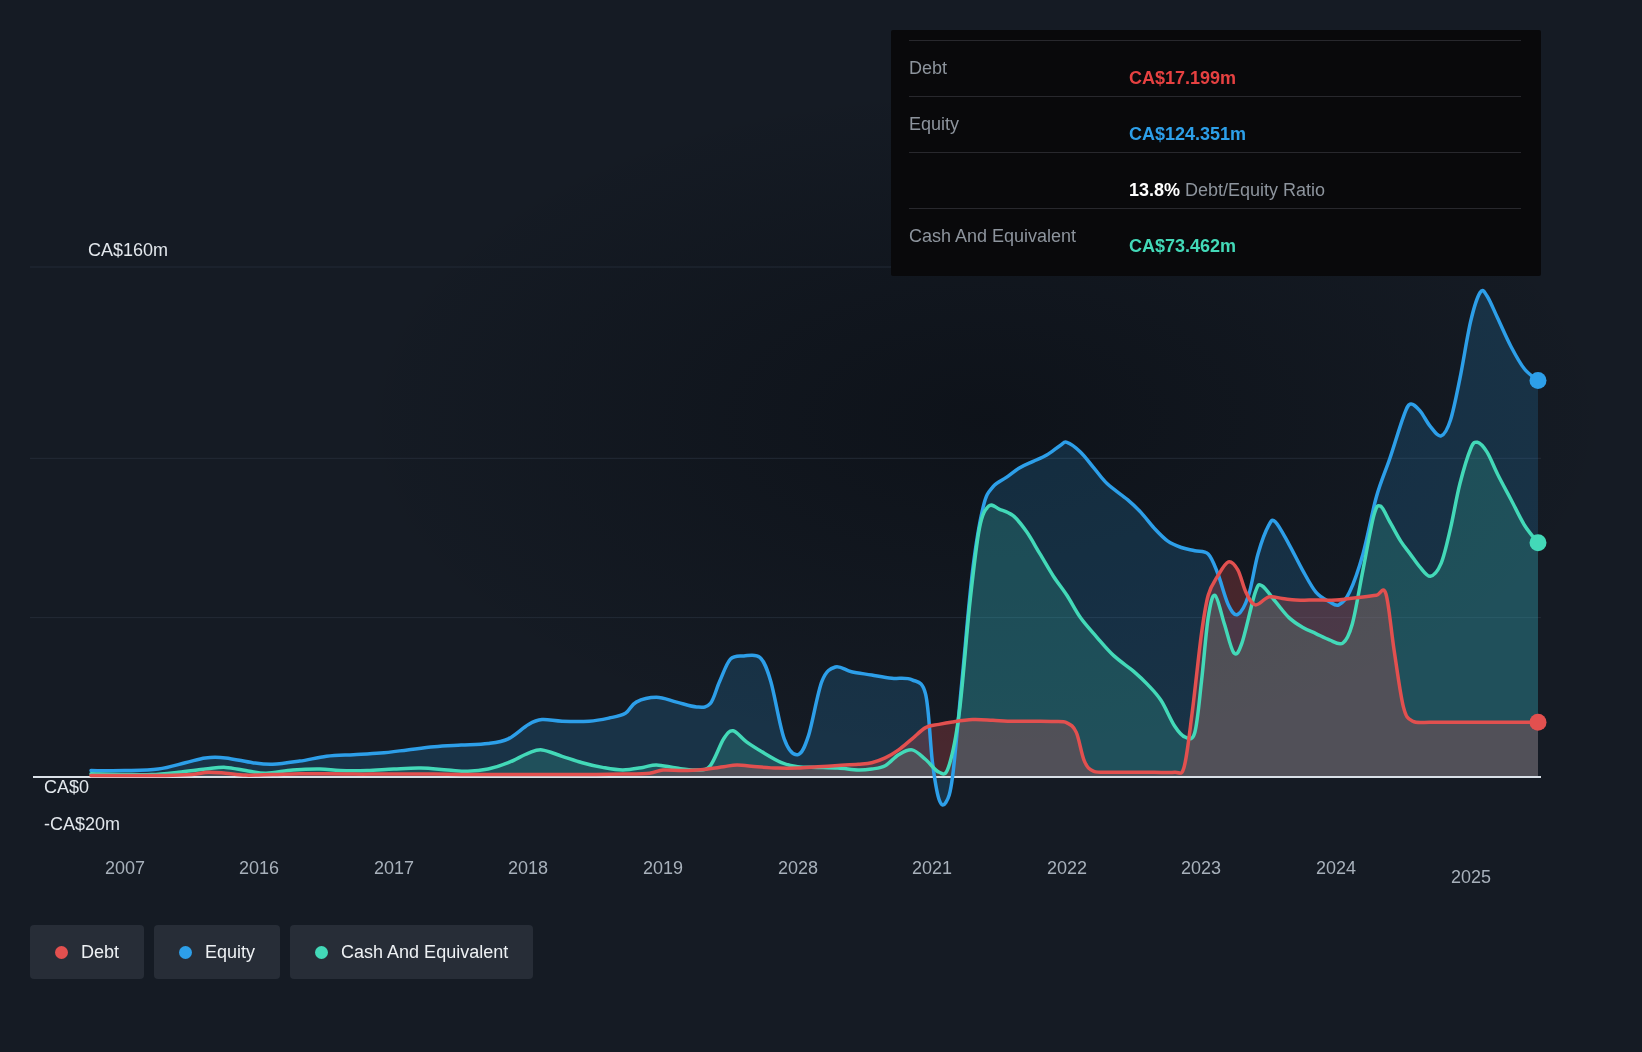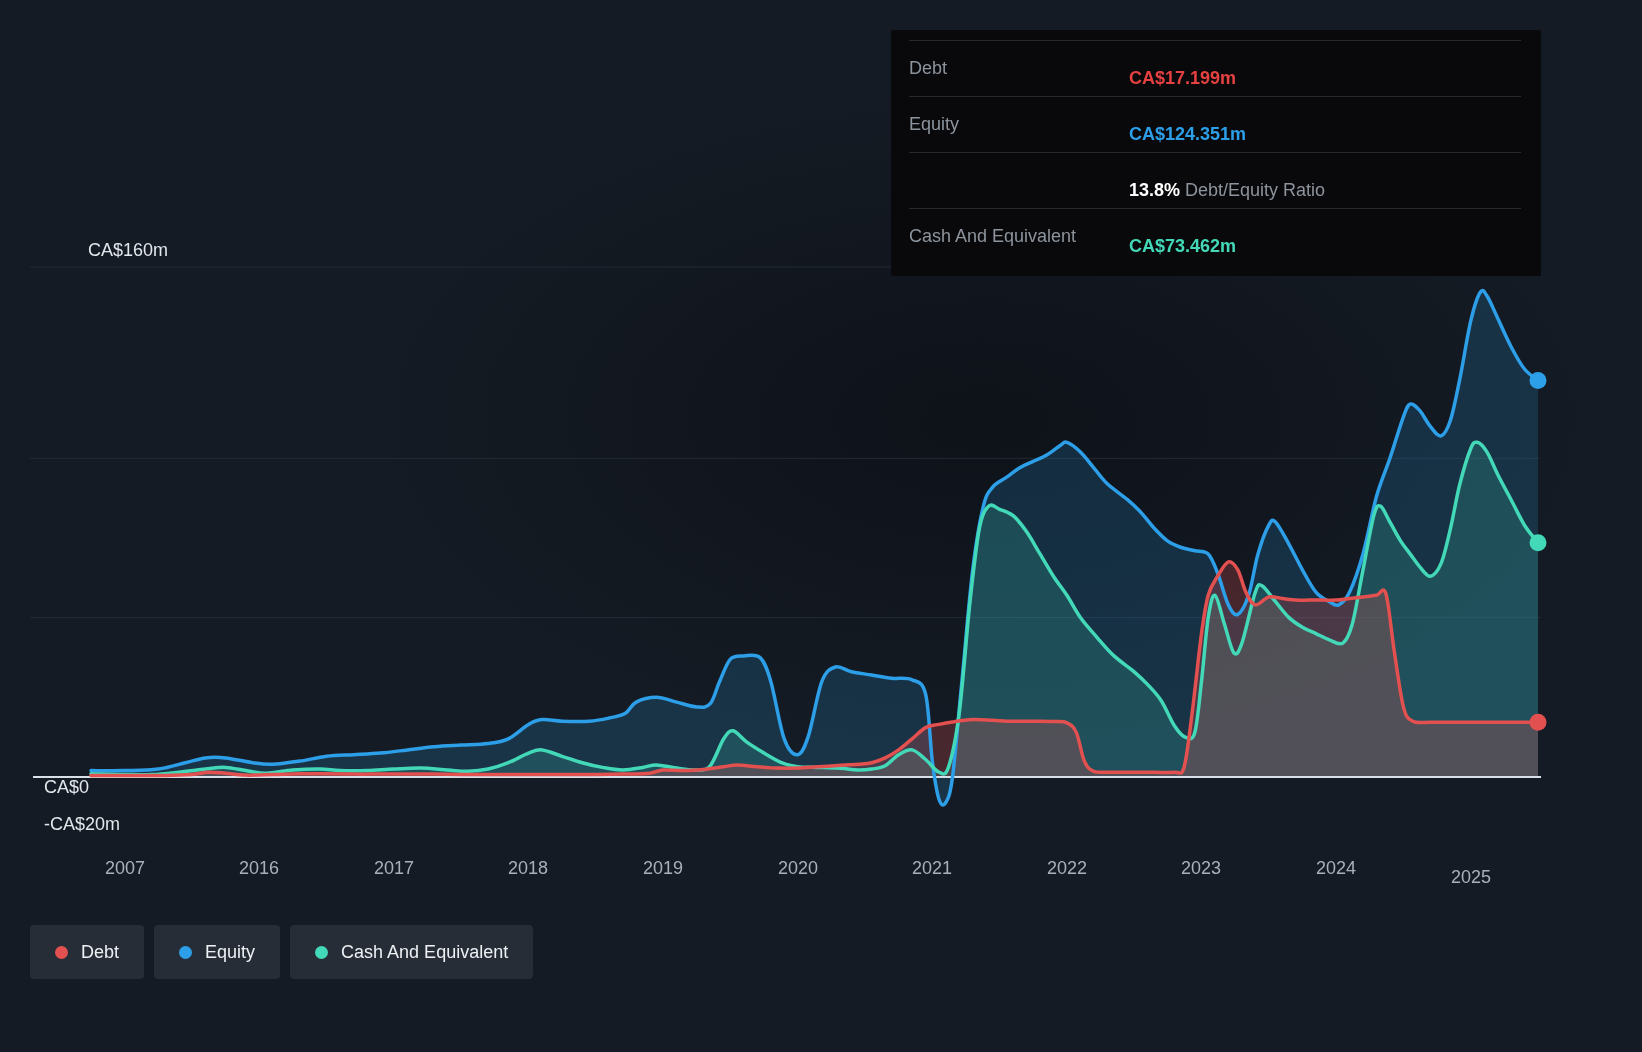--- a/index.html
+++ b/index.html
@@ -93,21 +93,21 @@
     <span class="y-label" style="left: 44px; top: 240px; margin-left: 44px;">CA$160m</span>
     <span class="y-label" style="left: 44px; top: 777px;">CA$0</span>
     <span class="y-label" style="left: 44px; top: 814px;">-CA$20m</span>
   </div>
 <div id="x-axis">
     <span class="x-label" style="left: 125px;">2007</span>
     <span class="x-label" style="left: 259px;">2016</span>
     <span class="x-label" style="left: 394px;">2017</span>
     <span class="x-label" style="left: 528px;">2018</span>
     <span class="x-label" style="left: 663px;">2019</span>
-    <span class="x-label" style="left: 798px;">2020</span>
+    <span class="x-label" style="left: 798px;">2028</span>
     <span class="x-label" style="left: 932px;">2021</span>
     <span class="x-label" style="left: 1067px;">2022</span>
     <span class="x-label" style="left: 1201px;">2023</span>
     <span class="x-label" style="left: 1336px;">2024</span>
     <span class="x-label" style="left: 1471px; margin-top: 9px;">2025</span>
   </div>
 
 <div class="tooltip">
   <div class="tooltip-row">
     <span class="tooltip-label">Debt</span>

